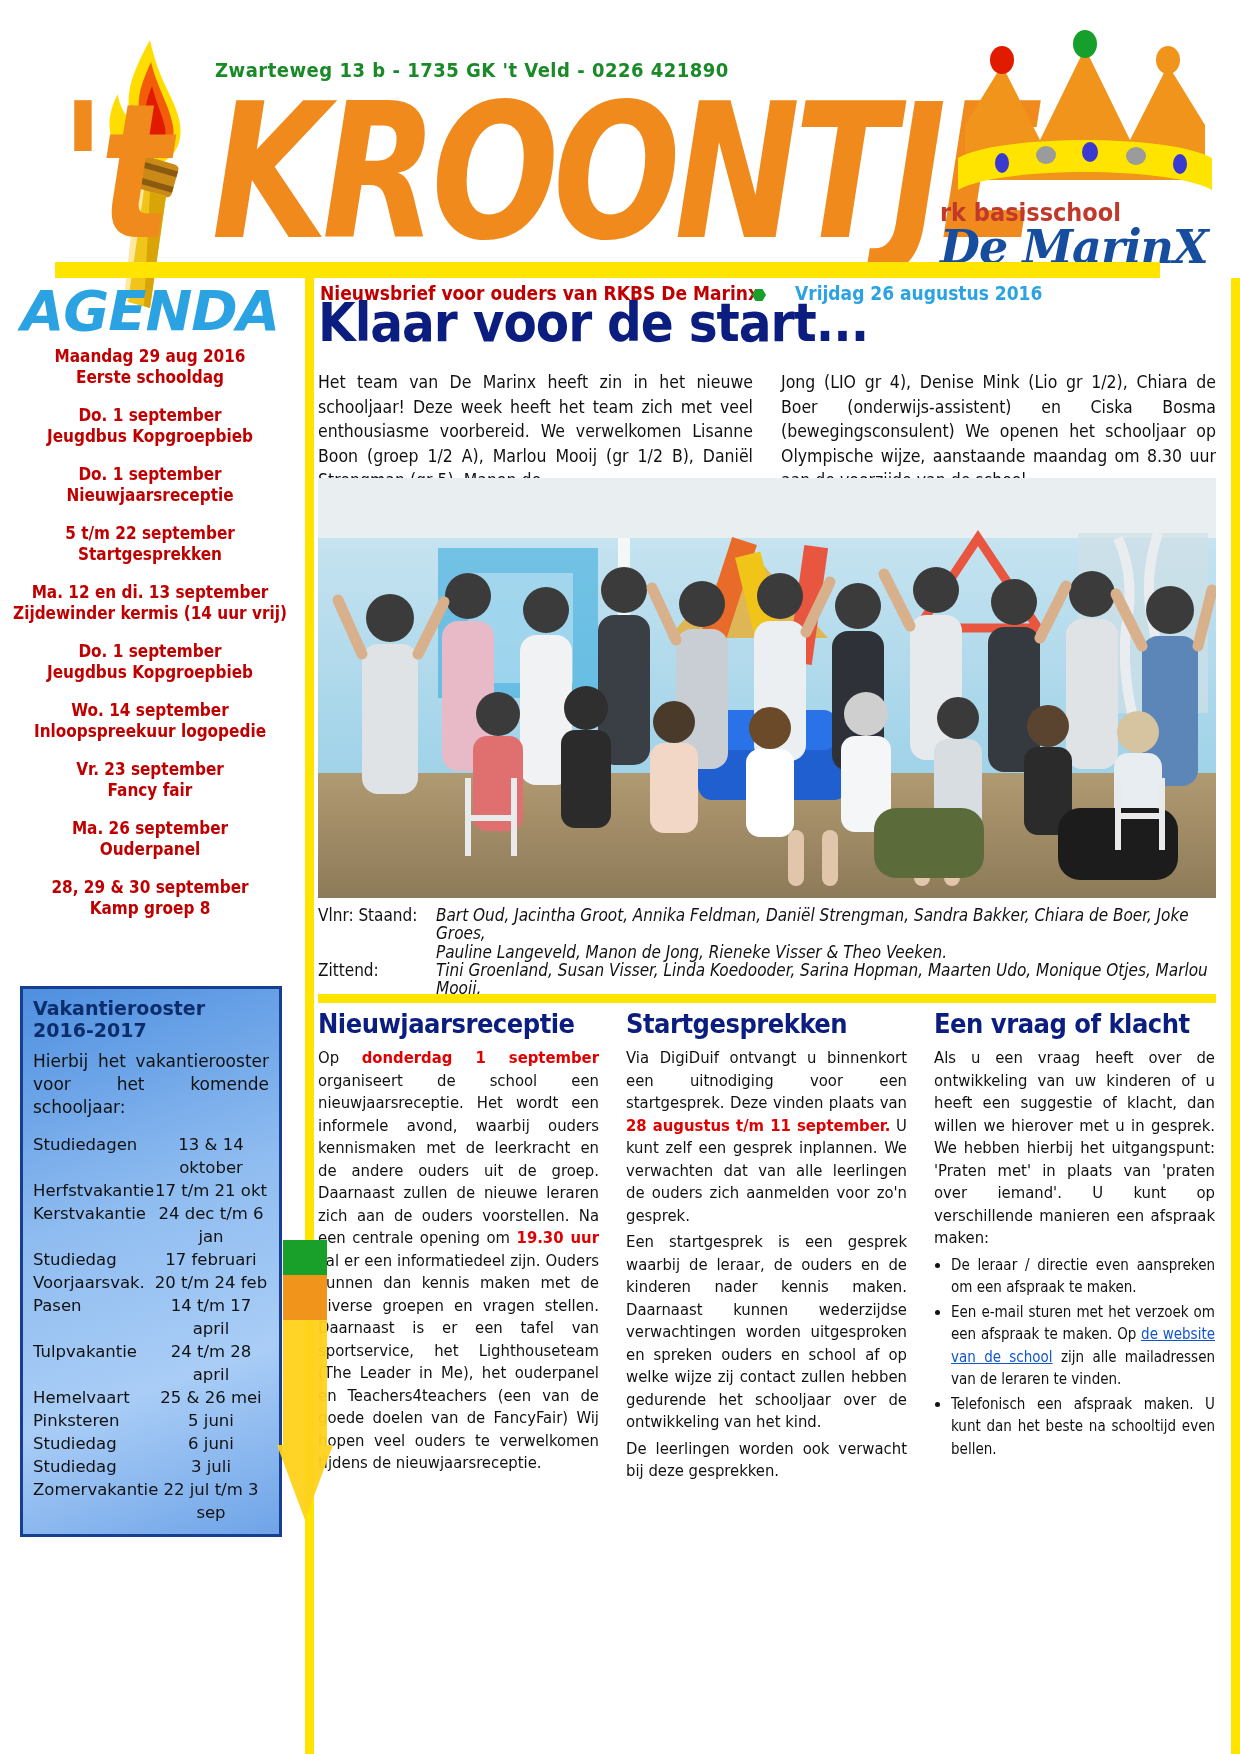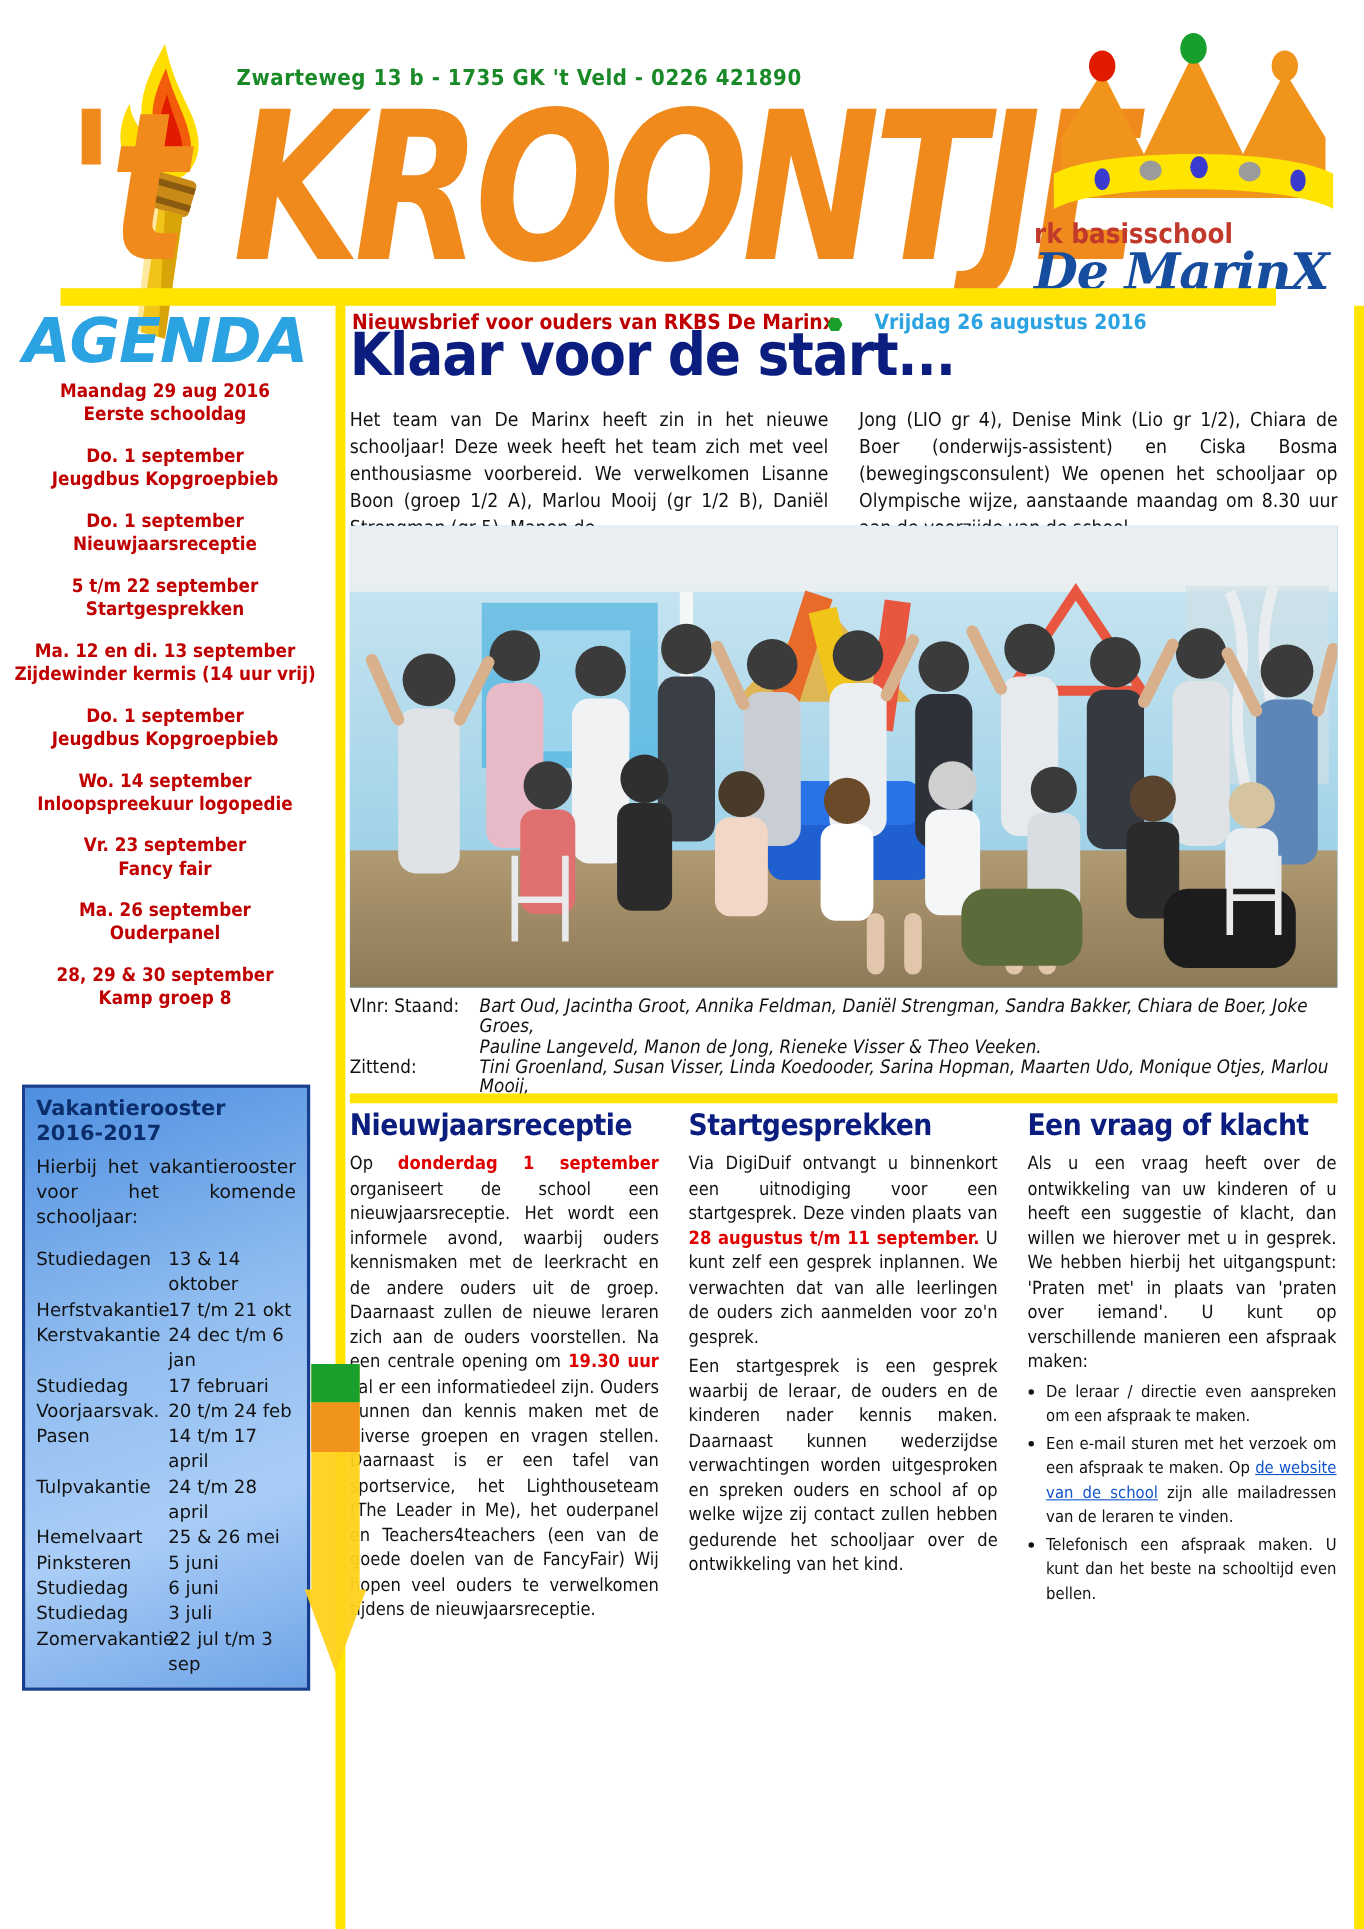--- a/index.html
+++ b/index.html
@@ -63,21 +63,21 @@
     position:absolute;left:20px;top:708px;width:262px;
     border:3px solid #173F8F;
     background:linear-gradient(160deg,#4E8FE0 0%,#8FBCF0 40%,#A9CDF6 70%,#6FA4E8 100%);
     padding:8px 10px 10px 10px;box-sizing:border-box;
   }
   .vac-title{font-size:19px;font-weight:bold;color:#0B2D6B;margin-bottom:9px;
     font-family:"DejaVu Sans","Liberation Sans",sans-serif;}
   .vac-intro{font-size:17px;color:#111;line-height:23px;text-align:justify;margin-bottom:14px;}
   .vac-row{display:flex;font-size:16.5px;color:#111;line-height:23px;}
   .vac-row .k{width:120px;flex:0 0 120px;}
-  .vac-row .v{flex:1;}
+  .vac-row .v{flex:1;text-align:center;}
   .vac-note{font-size:17px;color:#111;line-height:23px;text-align:justify;margin-top:16px;}
 
   
   .main{position:absolute;left:300px;top:278px;width:940px;height:1476px;}
   .yellow-left{position:absolute;left:5px;top:0;width:9px;height:1476px;background:#FFE400;}
   .yellow-right{position:absolute;right:0;top:0;width:9px;height:1476px;background:#FFE400;}
 
   .ribbon{position:absolute;left:20px;top:2px;width:900px;height:28px;}
   .rib-left{
     position:absolute;left:0;top:2px;font-size:19px;font-weight:bold;color:#C00000;
@@ -428,20 +428,21 @@
           <span>Op </span><span class="hl">donderdag 1 september</span><span> organiseert de school een nieuwjaarsreceptie. Het wordt een informele avond, waarbij ouders kennismaken met de leerkracht en de andere ouders uit de groep. Daarnaast zullen de nieuwe leraren zich aan de ouders voorstellen. Na een centrale opening om </span><span class="hl">19.30 uur</span><span> zal er een informatiedeel zijn. Ouders kunnen dan kennis maken met de diverse groepen en vragen stellen. Daarnaast is er een tafel van sportservice, het Lighthouseteam (The Leader in Me), het ouderpanel en Teachers4teachers (een van de goede doelen van de FancyFair) Wij hopen veel ouders te verwelkomen tijdens de nieuwjaarsreceptie.</span>
         </p>
       </div>
 
       <div class="c3">
         <h2>Startgesprekken</h2>
         <p>
           <span>Via DigiDuif ontvangt u binnenkort een uitnodiging voor een startgesprek. Deze vinden plaats van </span><span class="hl">28 augustus t/m 11 september.</span><span> U kunt zelf een gesprek inplannen. We verwachten dat van alle leerlingen de ouders zich aanmelden voor zo'n gesprek.</span>
         </p>
         <p>Een startgesprek is een gesprek waarbij de leraar, de ouders en de kinderen nader kennis maken. Daarnaast kunnen wederzijdse verwachtingen worden uitgesproken en spreken ouders en school af op welke wijze zij contact zullen hebben gedurende het schooljaar over de ontwikkeling van het kind.</p>
+        <p>De leerlingen worden ook verwacht bij deze gesprekken.</p>
       </div>
 
       <div class="c3">
         <h2>Een vraag of klacht</h2>
         <p>Als u een vraag heeft over de ontwikkeling van uw kinderen of u heeft een suggestie of klacht, dan willen we hierover met u in gesprek. We hebben hierbij het uitgangspunt: 'Praten met' in plaats van 'praten over iemand'. U kunt op verschillende manieren een afspraak maken:</p>
         <ul>
           <li>De leraar / directie even aanspreken om een afspraak te maken.</li>
           <li>
             <span>Een e-mail sturen met het verzoek om een afspraak te maken. Op </span><a href="#">de website van de school</a><span> zijn alle mailadressen van de leraren te vinden.</span>
           </li>

